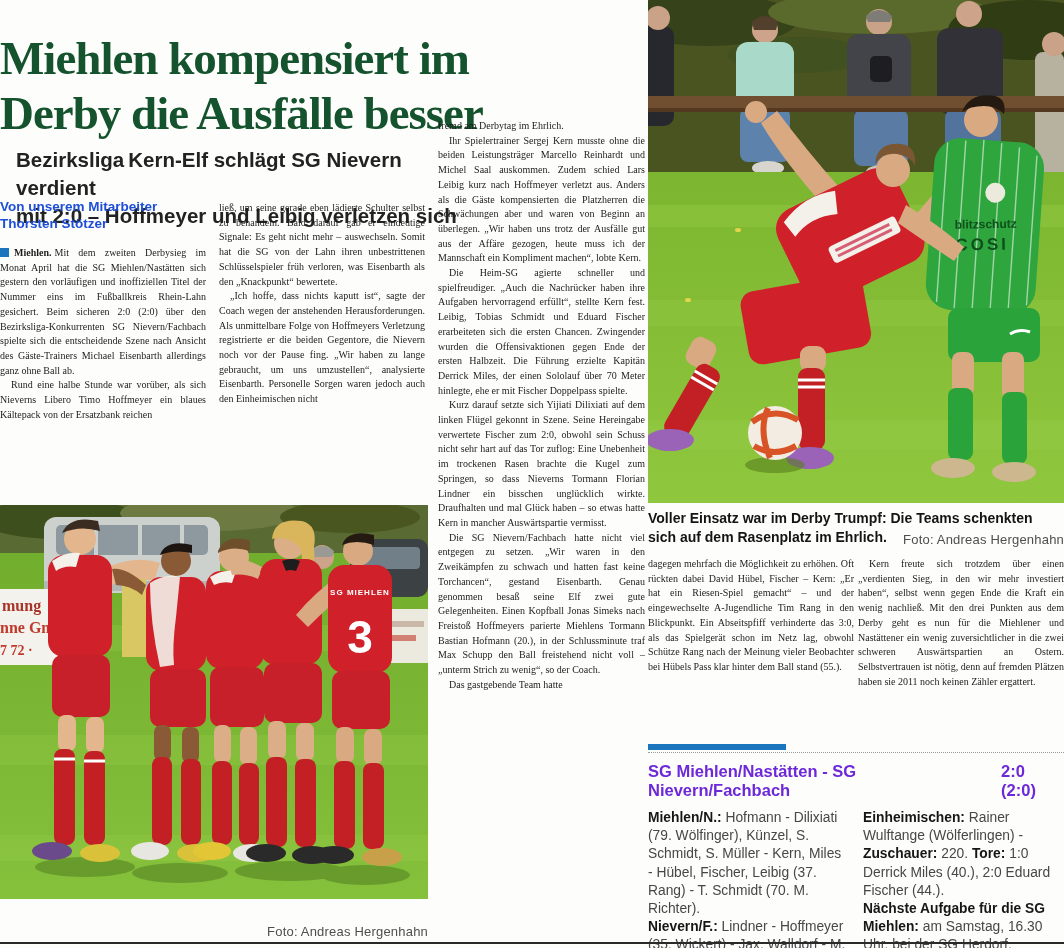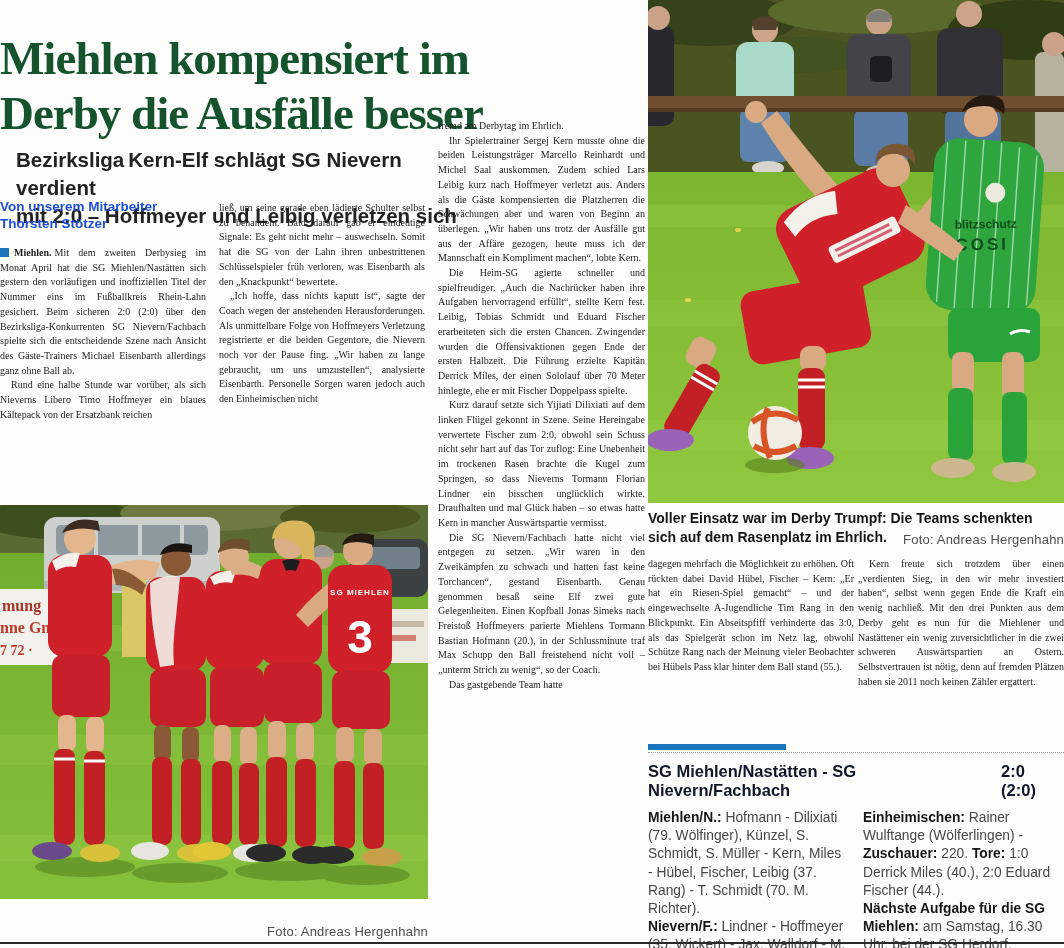--- a/index.html
+++ b/index.html
@@ -42,21 +42,21 @@
   .photo{position:absolute;overflow:hidden;}
   .photo-right{top:0;left:648px;width:416px;height:540px;}
   .photo-left{top:505px;left:0;width:428px;height:394px;}
   .photo svg{display:block;}
 
   
   .matchbox{top:744px;left:648px;width:416px;font-family:"Liberation Sans",sans-serif;}
   .mb-bar{width:138px;height:6px;background:#1b75bc;}
   .mb-rule{border-top:1px dotted #9b9b9b;margin-top:2px;}
   .mb-head{display:flex;justify-content:space-between;font-weight:bold;font-size:16.5px;
-           color:#0f172a;margin-top:9px;}
+           color:#6d28d9;margin-top:9px;}
   .mb-cols{display:flex;gap:14px;margin-top:9px;}
   .mb-col{width:201px;font-size:13.8px;line-height:18.2px;color:#474747;}
   .mb-col p{margin:0;}
   .mb-col b{color:#161616;}
   .bottom-rule{top:942px;left:0;width:1064px;border-top:2px solid #2a2a2a;}
 
   svg text{font-family:"Liberation Sans",sans-serif;}
   .ad-text{font-family:"Liberation Serif",serif;font-weight:bold;}
 </style>
 </head>

